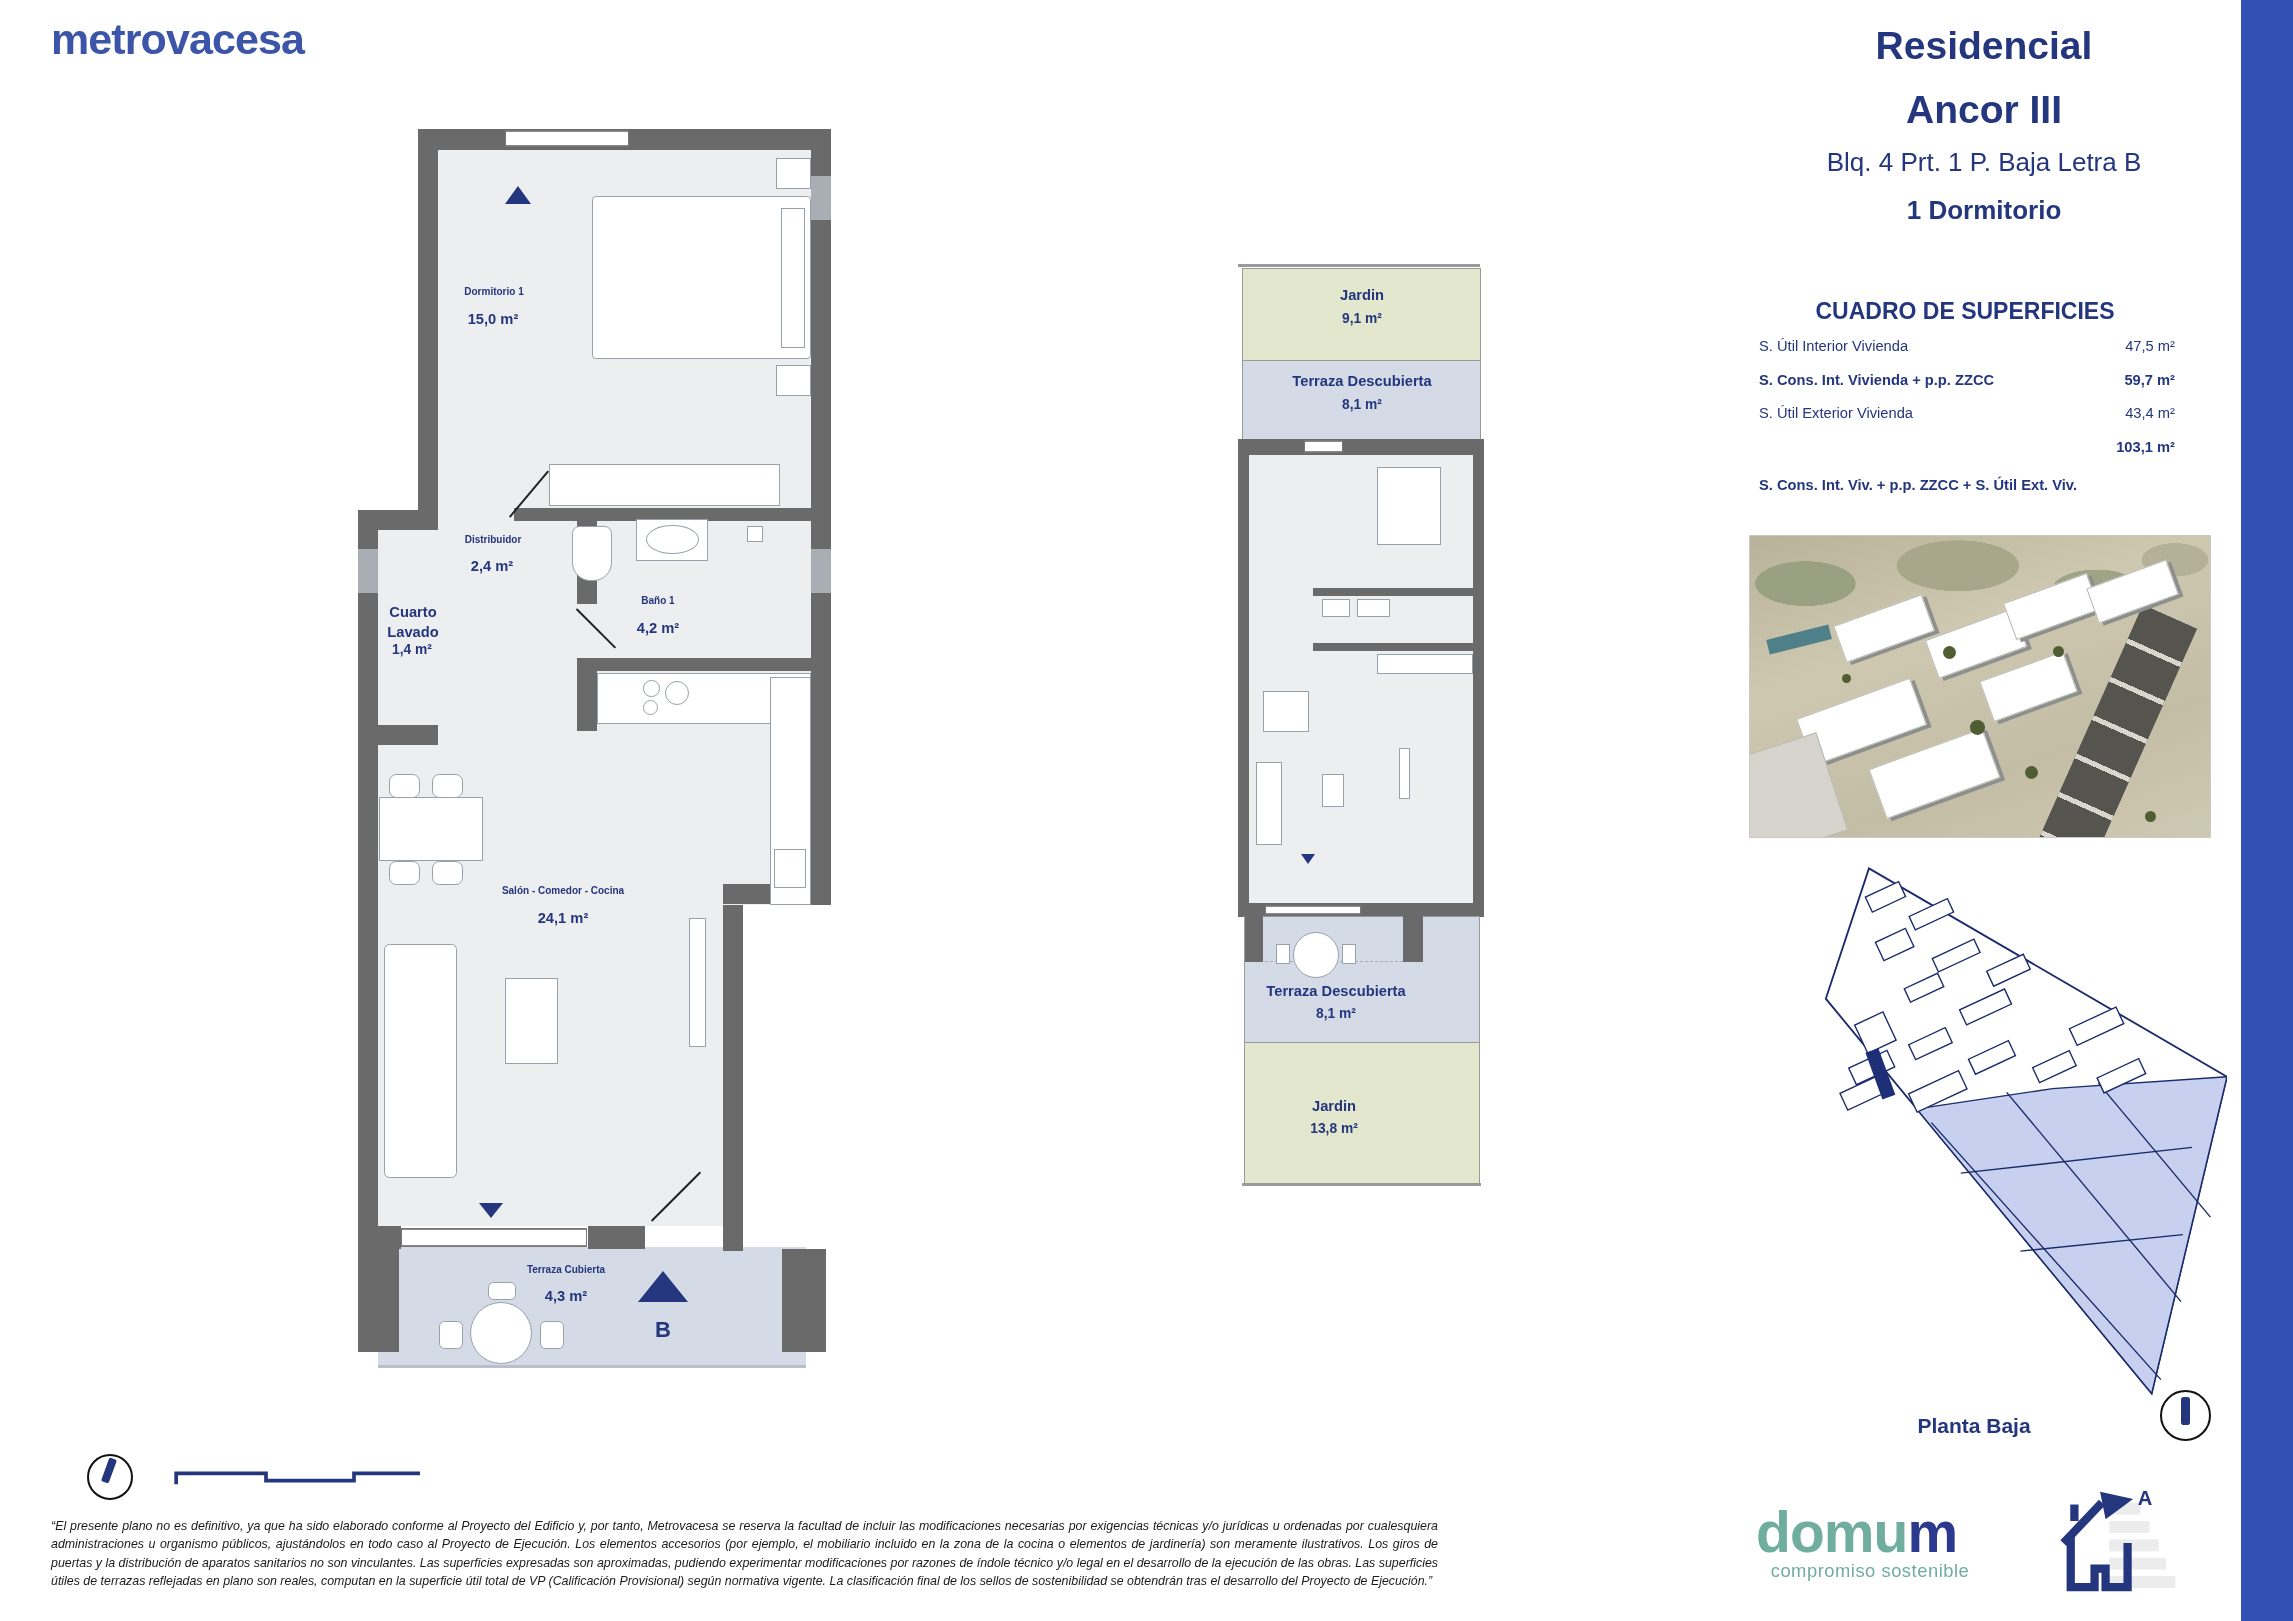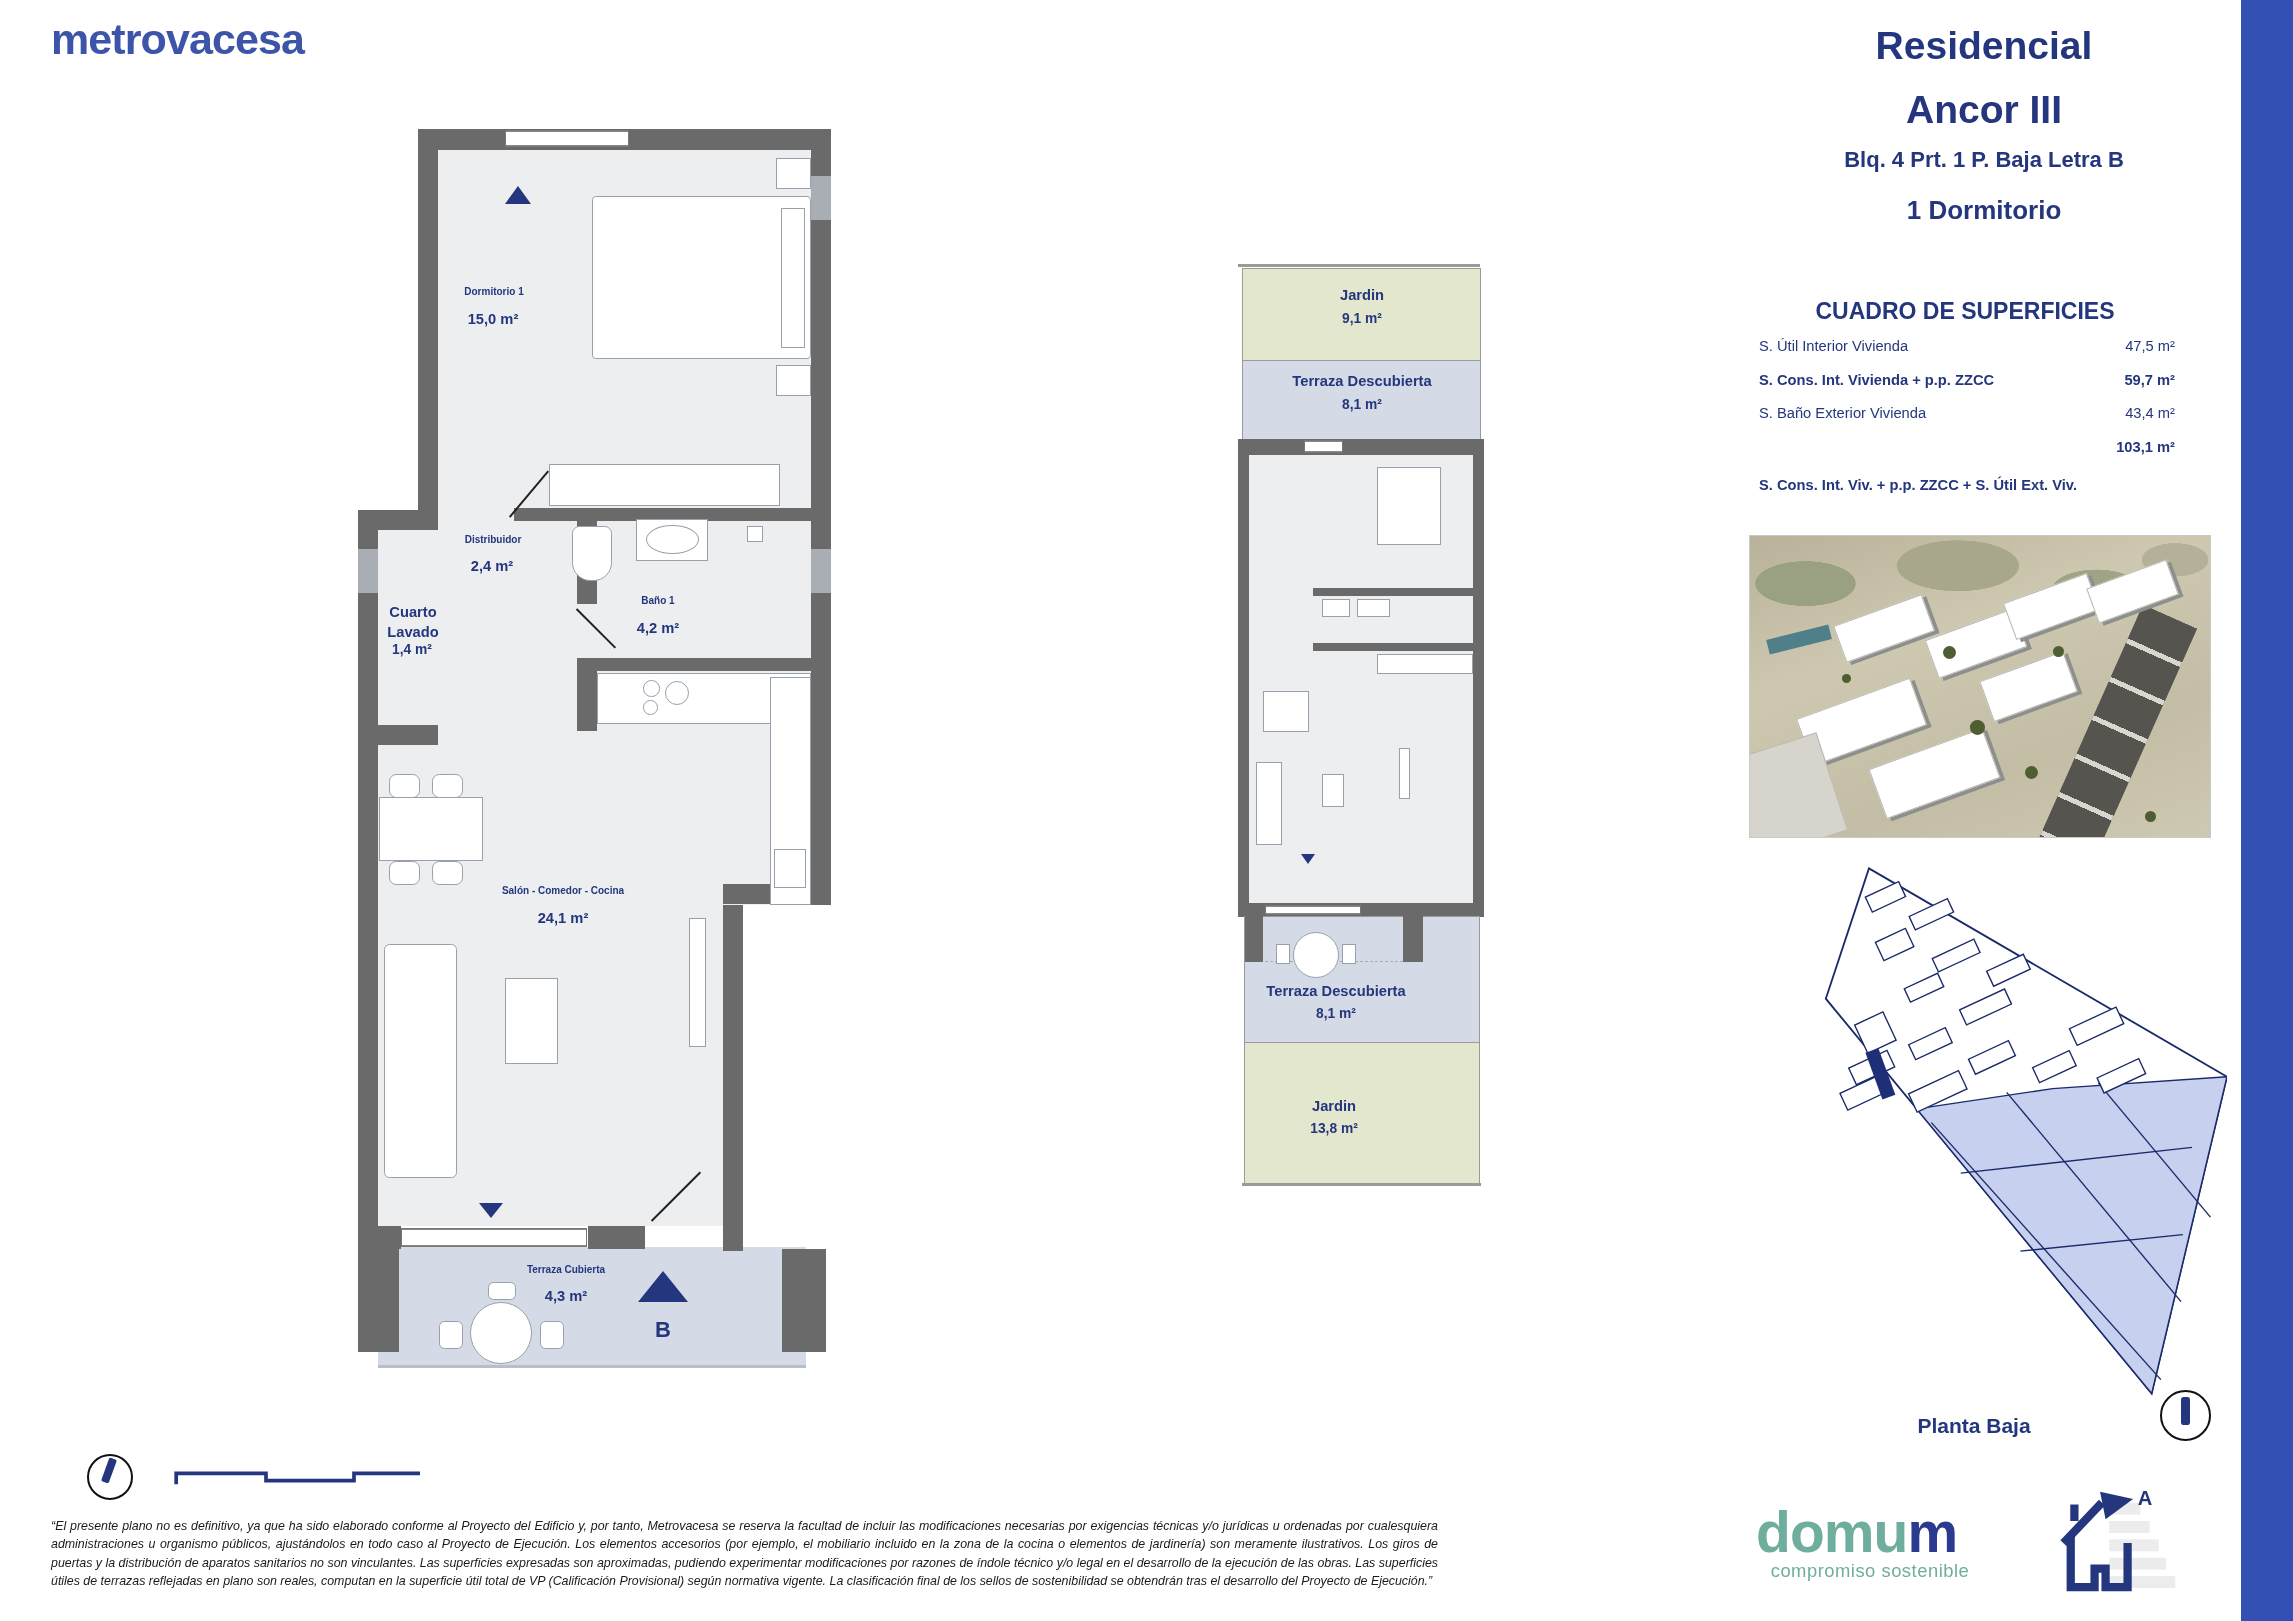--- a/index.html
+++ b/index.html
@@ -30,30 +30,30 @@
 </style>
 </head>
 <body>
 
 <div id="page">
 
   <div class="abs" style="left:51px;top:14.7px;font-size:43px;font-weight:700;color:#3c55a8;letter-spacing:-0.9px;">metrovacesa</div>
 
   <div class="lbl" style="left:1984px;top:24px;font-size:39px;">Residencial</div>
   <div class="lbl" style="left:1984px;top:88px;font-size:39px;">Ancor III</div>
-  <div class="lbl" style="left:1984px;top:147px;font-size:22px;font-weight:700;">Blq. 4 Prt. 1 P. Baja Letra B</div>
+  <div class="lbl" style="left:1984px;top:147px;font-size:26px;font-weight:400;">Blq. 4 Prt. 1 P. Baja Letra B</div>
   <div class="lbl" style="left:1984px;top:195px;font-size:26px;">1 Dormitorio</div>
 
   <div class="lbl" style="left:1965px;top:298px;font-size:23px;">CUADRO DE SUPERFICIES</div>
 
   <div class="tbl-label" style="top:338px;">S. Útil Interior Vivienda</div>
   <div class="tbl-value" style="top:338px;">47,5 m²</div>
   <div class="tbl-label bold" style="top:372px;">S. Cons. Int. Vivienda + p.p. ZZCC</div>
   <div class="tbl-value bold" style="top:372px;">59,7 m²</div>
-  <div class="tbl-label" style="top:405px;">S. Baño Exterior Vivienda</div>
+  <div class="tbl-label" style="top:405px;">S. Útil Exterior Vivienda</div>
   <div class="tbl-value" style="top:405px;">43,4 m²</div>
   <div class="tbl-label bold" style="top:446px;margin-top:31px;">S. Cons. Int. Viv. + p.p. ZZCC + S. Útil Ext. Viv.</div>
   <div class="tbl-value bold" style="top:439px;">103,1 m²</div>
 
   <div class="fin" style="left:438px;top:150px;width:373px;height:371px;"></div>
   <div class="fin" style="left:378px;top:521px;width:433px;height:384px;"></div>
   <div class="fin" style="left:378px;top:905px;width:365px;height:321px;"></div>
   <div class="fte" style="left:378px;top:1247px;width:428px;height:119px;"></div>
   <div class="abs" style="left:378px;top:1365px;width:428px;height:2.8px;background:#b9bec9;"></div>
 

